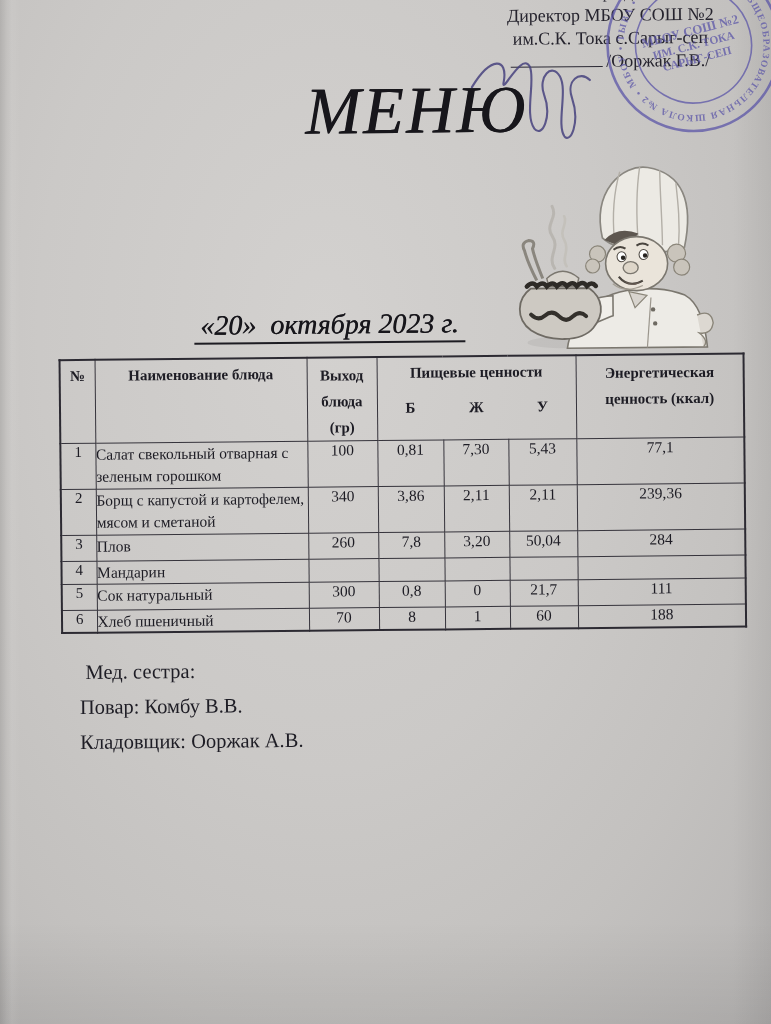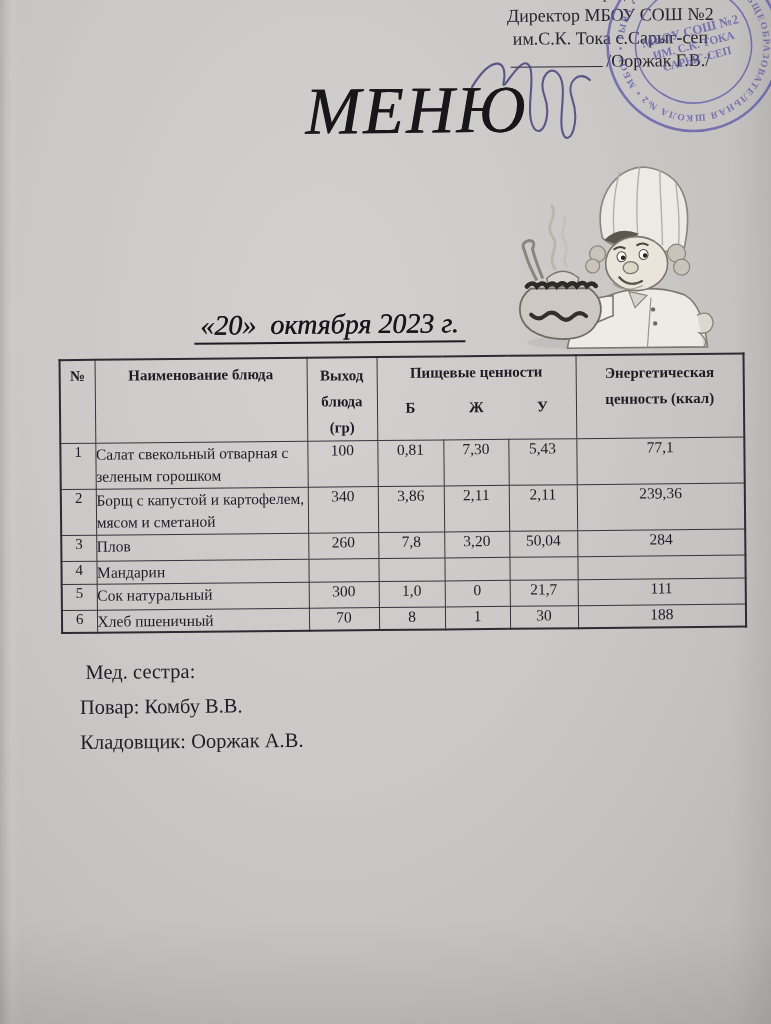--- a/index.html
+++ b/index.html
@@ -231,32 +231,32 @@
         <td class="td-val"></td>
         <td class="td-val"></td>
         <td class="td-val"></td>
         <td class="td-val"></td>
         <td class="td-val"></td>
       </tr>
       <tr>
         <td class="td-num">5</td>
         <td class="td-name">Сок натуральный</td>
         <td class="td-val">300</td>
-        <td class="td-val">1,0</td>
+        <td class="td-val">0,8</td>
         <td class="td-val">0</td>
         <td class="td-val">21,7</td>
         <td class="td-val">111</td>
       </tr>
       <tr>
         <td class="td-num">6</td>
         <td class="td-name">Хлеб пшеничный</td>
         <td class="td-val">70</td>
         <td class="td-val">8</td>
         <td class="td-val">1</td>
-        <td class="td-val">30</td>
+        <td class="td-val">60</td>
         <td class="td-val">188</td>
       </tr>
     </tbody>
   </table>
 
   <div class="signatures">
     <div class="indent">Мед. сестра:</div>
     <div>Повар: Комбу В.В.</div>
     <div>Кладовщик: Ооржак А.В.</div>
   </div>

